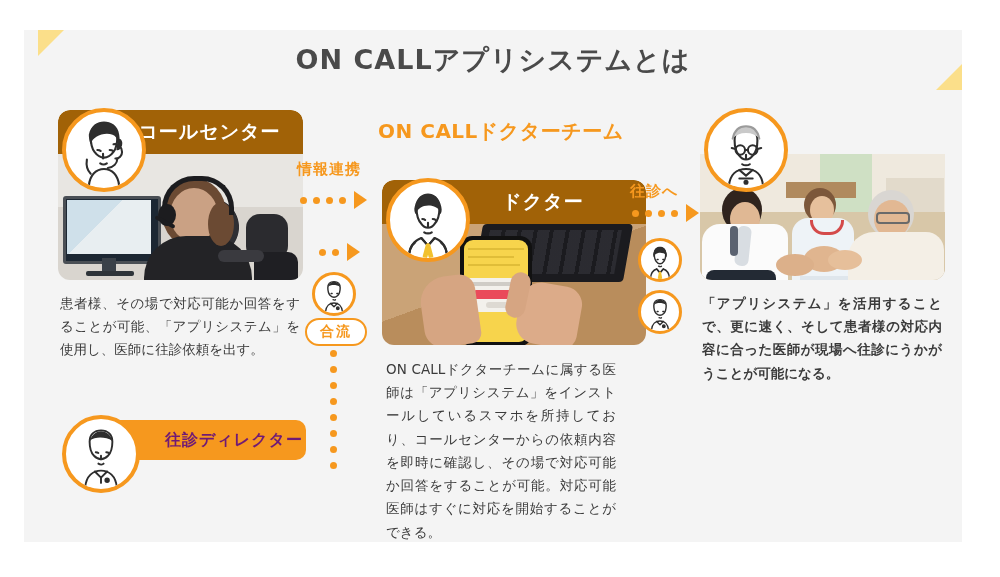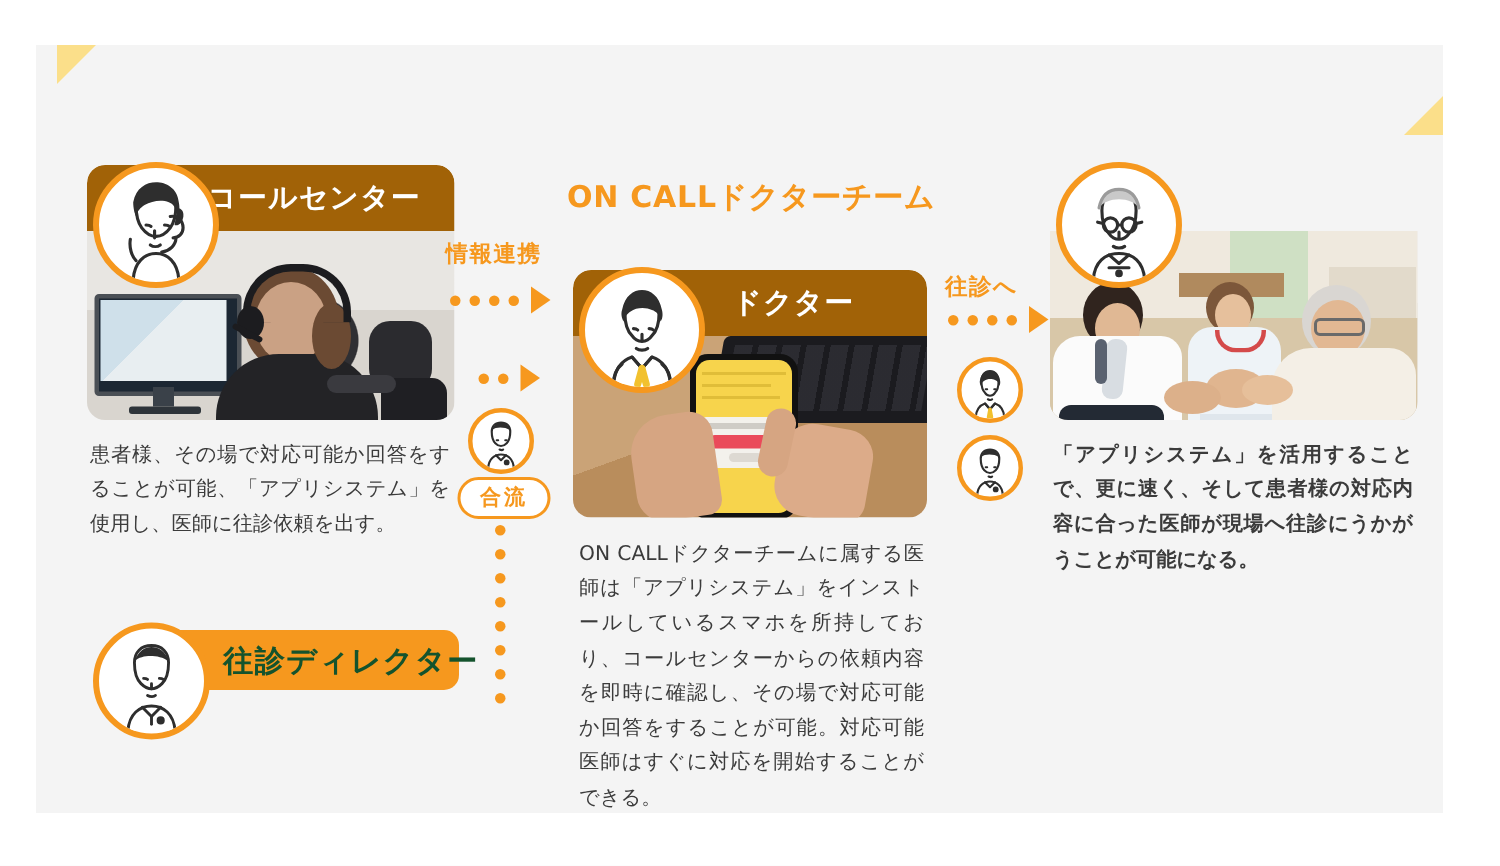--- a/index.html
+++ b/index.html
@@ -89,21 +89,21 @@
   }
   .center-headline .l1{font-size:17px;}
   .center-headline .l2{font-size:20px;letter-spacing:0.5px;}
 
   
   .strip{
     position:absolute;background:#f6981e;border-radius:10px;
     display:flex;align-items:center;justify-content:center;
   }
   .strip span{
-    color:#14532d;font-weight:bold;font-size:20px;letter-spacing:1px;
+    color:#701a75;font-weight:bold;font-size:16px;letter-spacing:1px;
     padding-left:52px;white-space:nowrap;
   }
 
   
   .ph{position:absolute;left:0;top:0;width:100%;height:100%;}
   .ph-callcenter{
     background:
       radial-gradient(circle at 62% 58%, #2f2f33 0 17%, transparent 17.5%),
       linear-gradient(180deg,#e8e6e2 0 42%, #d9d5cf 42% 100%);
   }
@@ -117,20 +117,21 @@
 </style>
 </head>
 <body>
 
 <div class="stage">
 
   <div class="panel"></div>
   <div class="header-band"></div>
   <div class="corner-tl"></div>
   <div class="corner-br"></div>
+  <div class="page-title">ON CALLアプリシステムとは</div>
 
   <div class="photo-card" style="left:58px;top:110px;width:245px;height:170px;">
     <div class="card-photo">
       <div class="ph ph-callcenter"></div>
 
       <div style="position:absolute;left:5px;top:42px;width:92px;height:62px;background:#1c2733;border:3px solid #4a4f55;border-radius:3px;"></div>
       <div style="position:absolute;left:9px;top:46px;width:84px;height:54px;background:linear-gradient(135deg,#cfe0ea 0 40%,#e8eef1 40% 100%);"></div>
       <div style="position:absolute;left:44px;top:104px;width:14px;height:13px;background:#3a4149;"></div>
       <div style="position:absolute;left:28px;top:117px;width:48px;height:5px;background:#2e343a;border-radius:2px;"></div>
 
@@ -223,21 +224,21 @@
       <i></i>
       <i></i>
       <i></i>
       <i></i>
   </div>
 
   <div class="center-headline" style="left:378px;top:118px;width:244px;">
     <div class="l2">ON CALLドクターチーム</div>
   </div>
 
-  <div class="photo-card" style="left:382px;top:180px;width:236px;height:165px;">
+  <div class="photo-card" style="left:382px;top:180px;width:236px;height:165px;padding-left:28px;">
     <div class="card-photo">
       <div class="ph ph-doctor"></div>
 
       <div style="position:absolute;left:96px;top:0px;width:150px;height:58px;background:#1b1b1f;transform:skewX(-10deg);border-radius:4px;"></div>
       <div style="position:absolute;left:104px;top:6px;width:132px;height:44px;background:repeating-linear-gradient(90deg,#2e2e34 0 12px,#1b1b1f 12px 16px);transform:skewX(-10deg);opacity:.85;"></div>
 
       <div style="position:absolute;left:78px;top:12px;width:72px;height:110px;background:#111;border-radius:12px;"></div>
       <div style="position:absolute;left:82px;top:16px;width:64px;height:102px;background:#f7d44c;border-radius:9px;"></div>
       <div style="position:absolute;left:86px;top:24px;width:56px;height:2px;background:#e0bd38;"></div>
       <div style="position:absolute;left:86px;top:32px;width:46px;height:2px;background:#e0bd38;"></div>

